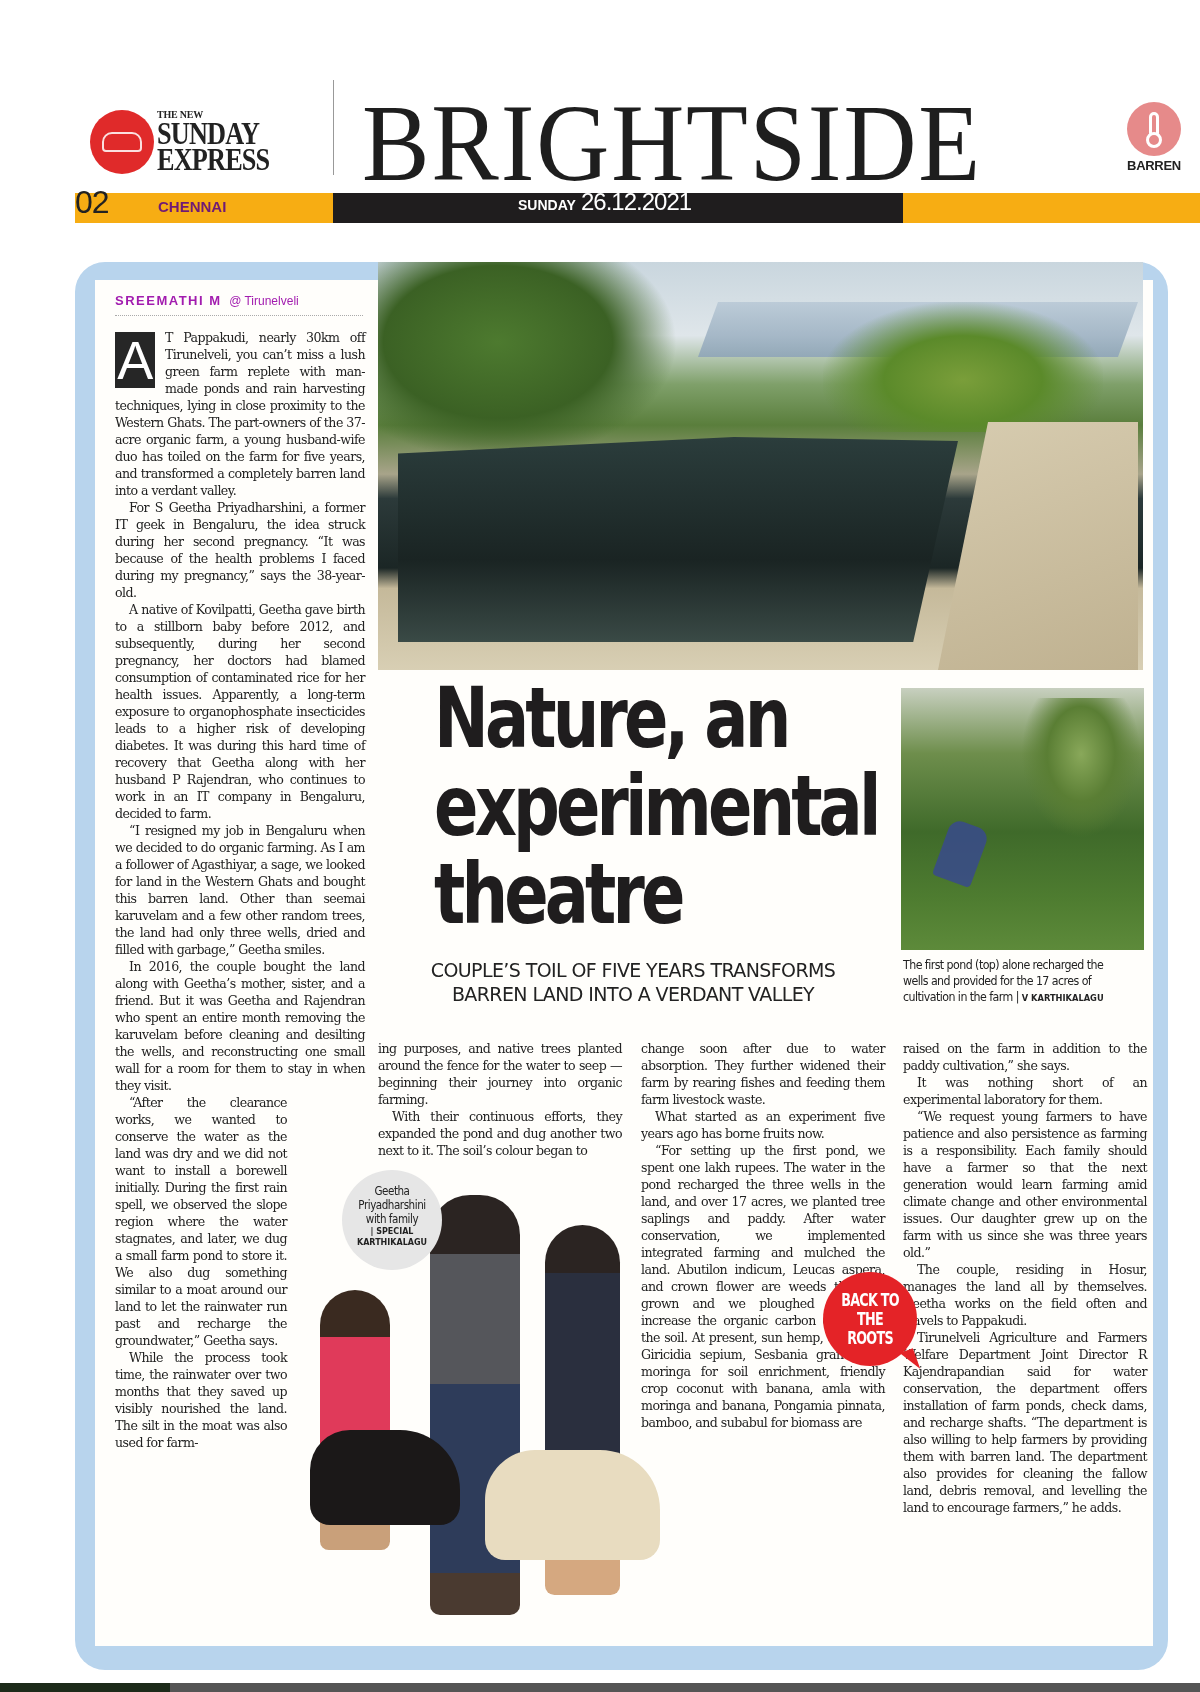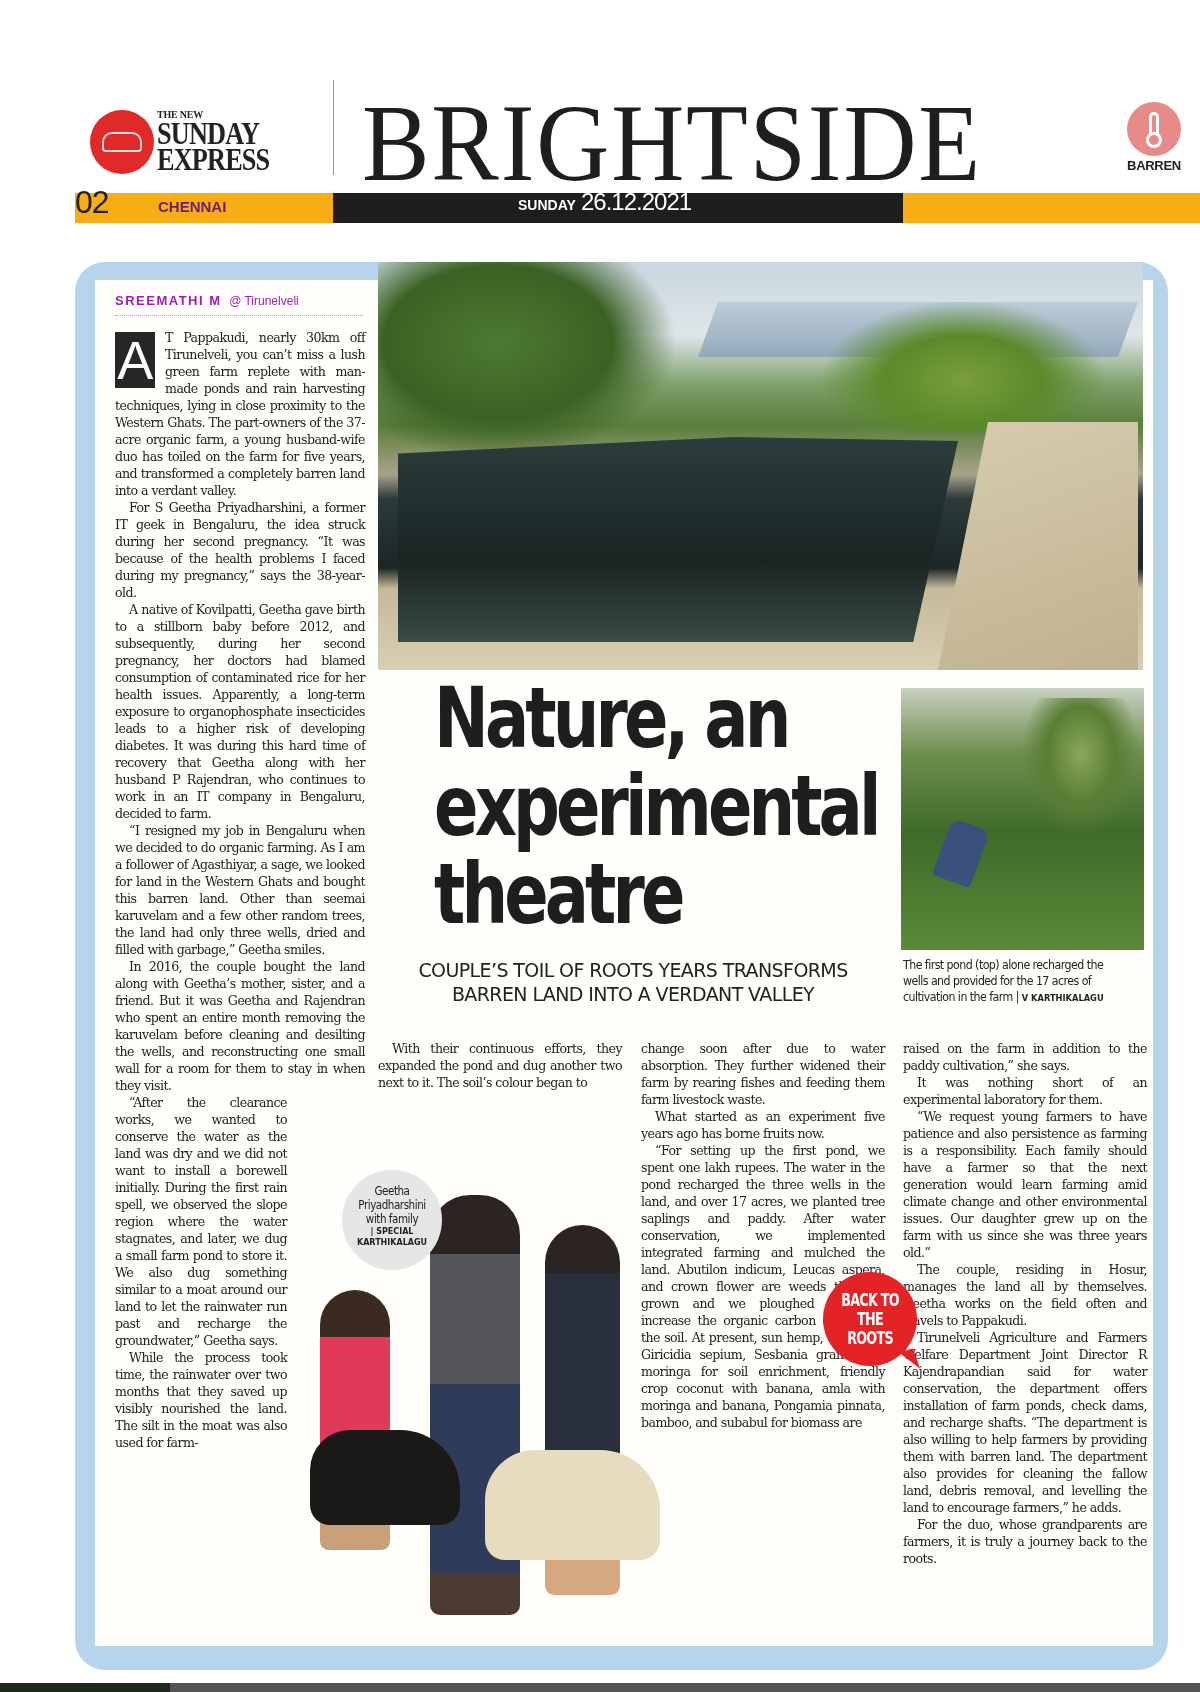--- a/index.html
+++ b/index.html
@@ -146,49 +146,49 @@
   <p style="width:172px">“After the clearance works, we wanted to conserve the water as the land was dry and we did not want to install a borewell initially. During the first rain spell, we observed the slope region where the water stagnates, and later, we dug a small farm pond to store it. We also dug something similar to a moat around our land to let the rainwater run past and recharge the groundwater,” Geetha says.</p>
   <p style="width:172px">While the process took time, the rainwater over two months that they saved up visibly nourished the land. The silt in the moat was also used for farm-</p>
 </div>
 
 <div class="headline">
   <span>Nature, an</span>
   <span>experimental</span>
   <span>theatre</span>
 </div>
 <div class="deck">
-  <div>COUPLE’S TOIL OF ROOTS YEARS TRANSFORMS</div>
+  <div>COUPLE’S TOIL OF FIVE YEARS TRANSFORMS</div>
   <div>BARREN LAND INTO A VERDANT VALLEY</div>
 </div>
 
 <div class="side-photo">
     <div class="palm"></div>
     <div class="person"></div>
   </div>
 <div class="caption">
   <span>The first pond (top) alone recharged the wells and provided for the 17 acres of cultivation in the farm | </span><span class="credit">V KARTHIKALAGU</span>
 </div>
 
 <div class="col col2">
+  <p class="noindent">ing purposes, and native trees planted around the fence for the water to seep — beginning their journey into organic farming.</p>
   <p>With their continuous efforts, they expanded the pond and dug another two next to it. The soil’s colour began to</p>
 </div>
 
 <div class="col col3">
   <p class="noindent">change soon after due to water absorption. They further widened their farm by rearing fishes and feeding them farm livestock waste.</p>
   <p>What started as an experiment five years ago has borne fruits now.</p>
   <p>“For setting up the first pond, we spent one lakh rupees. The water in the pond recharged the three wells in the land, and over 17 acres, we planted tree saplings and paddy. After water conservation, we implemented integrated farming and mulched the land. Abutilon indicum, Leucas aspera, and crown flower are weeds that are grown and we ploughed these to increase the organic carbon content in the soil. At present, sun hemp, dhaincha, Giricidia sepium, Sesbania grandiflora, moringa for soil enrichment, friendly crop coconut with banana, amla with moringa and banana, Pongamia pinnata, bamboo, and subabul for biomass are</p>
 </div>
 
 <div class="col col4">
   <p class="noindent">raised on the farm in addition to the paddy cultivation,” she says.</p>
   <p>It was nothing short of an experimental laboratory for them.</p>
   <p>“We request young farmers to have patience and also persistence as farming is a responsibility. Each family should have a farmer so that the next generation would learn farming amid climate change and other environmental issues. Our daughter grew up on the farm with us since she was three years old.”</p>
   <p>The couple, residing in Hosur, manages the land all by themselves. Geetha works on the field often and travels to Pappakudi.</p>
   <p>Tirunelveli Agriculture and Farmers Welfare Department Joint Director R Kajendrapandian said for water conservation, the department offers installation of farm ponds, check dams, and recharge shafts. “The department is also willing to help farmers by providing them with barren land. The department also provides for cleaning the fallow land, debris removal, and levelling the land to encourage farmers,” he adds.</p>
-  <p>For the duo, whose grandparents are farmers, it is truly a journey back to the roots.</p>
 </div>
 
 <div class="family">
   <div class="fig girl"></div>
     <div class="fig man"></div>
     <div class="fig woman"></div>
   <div class="fig dog1"></div>
     <div class="fig dog2"></div>
 </div>
 <div class="photo-tag">

